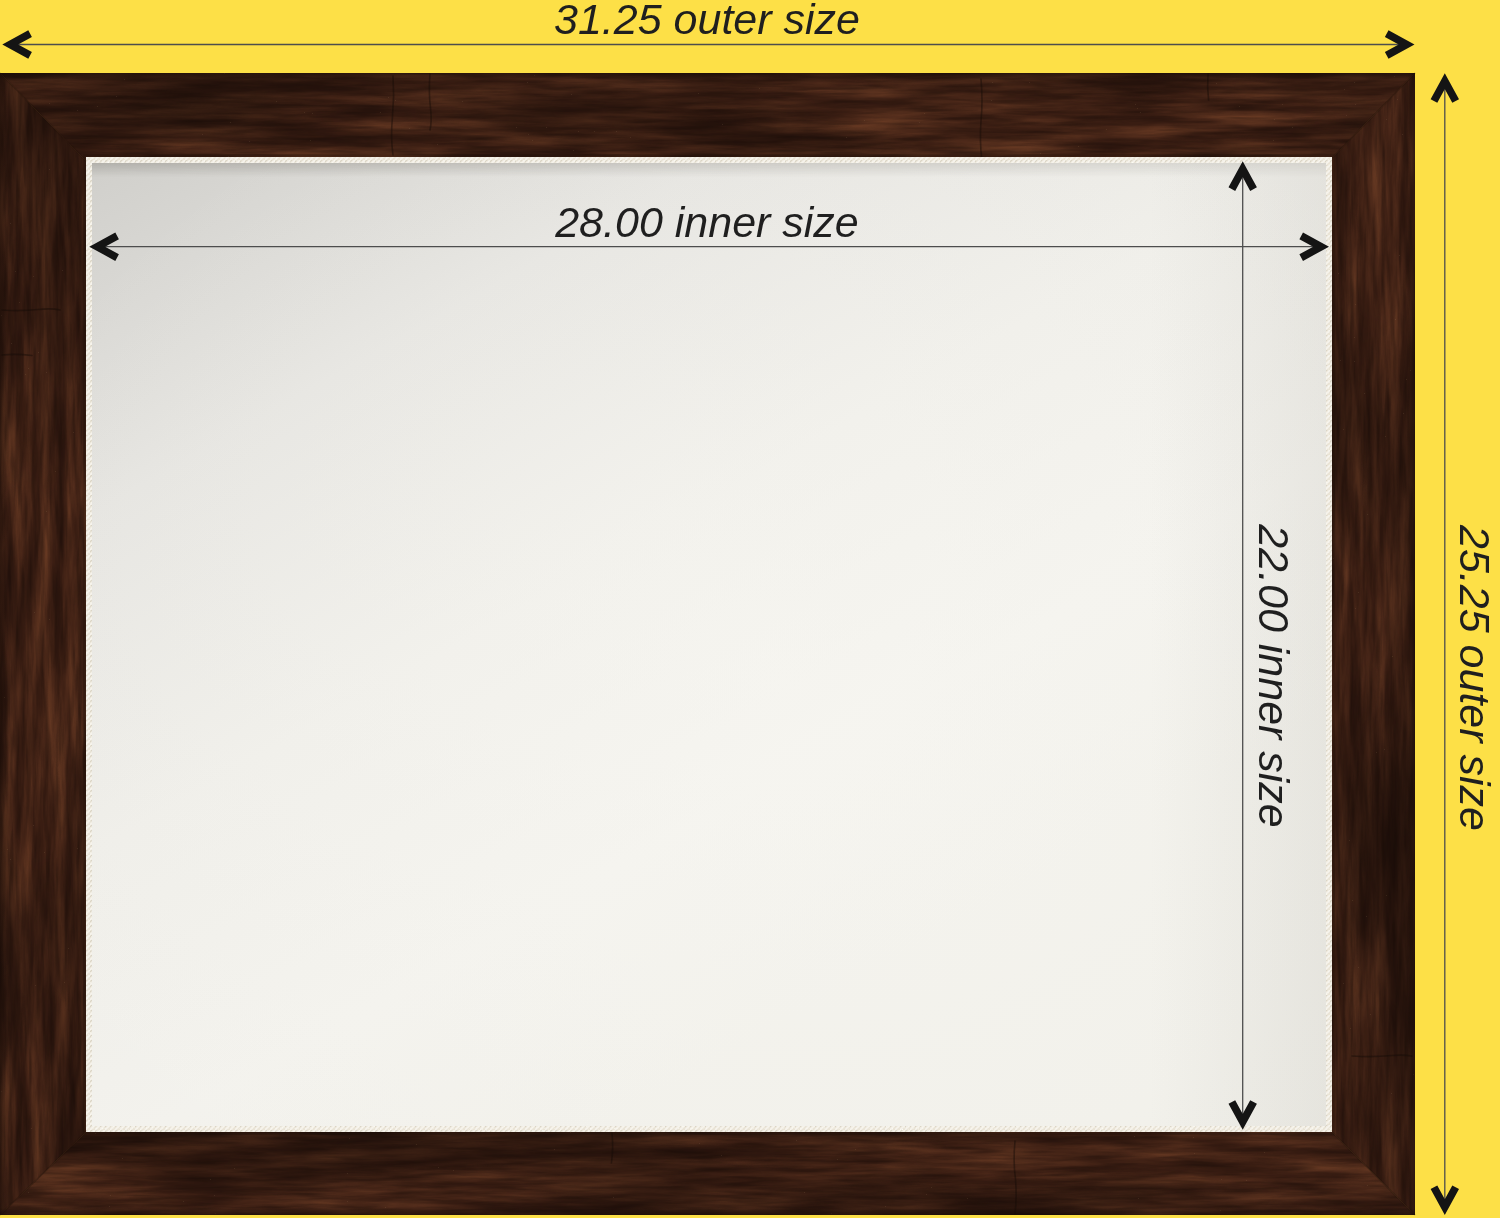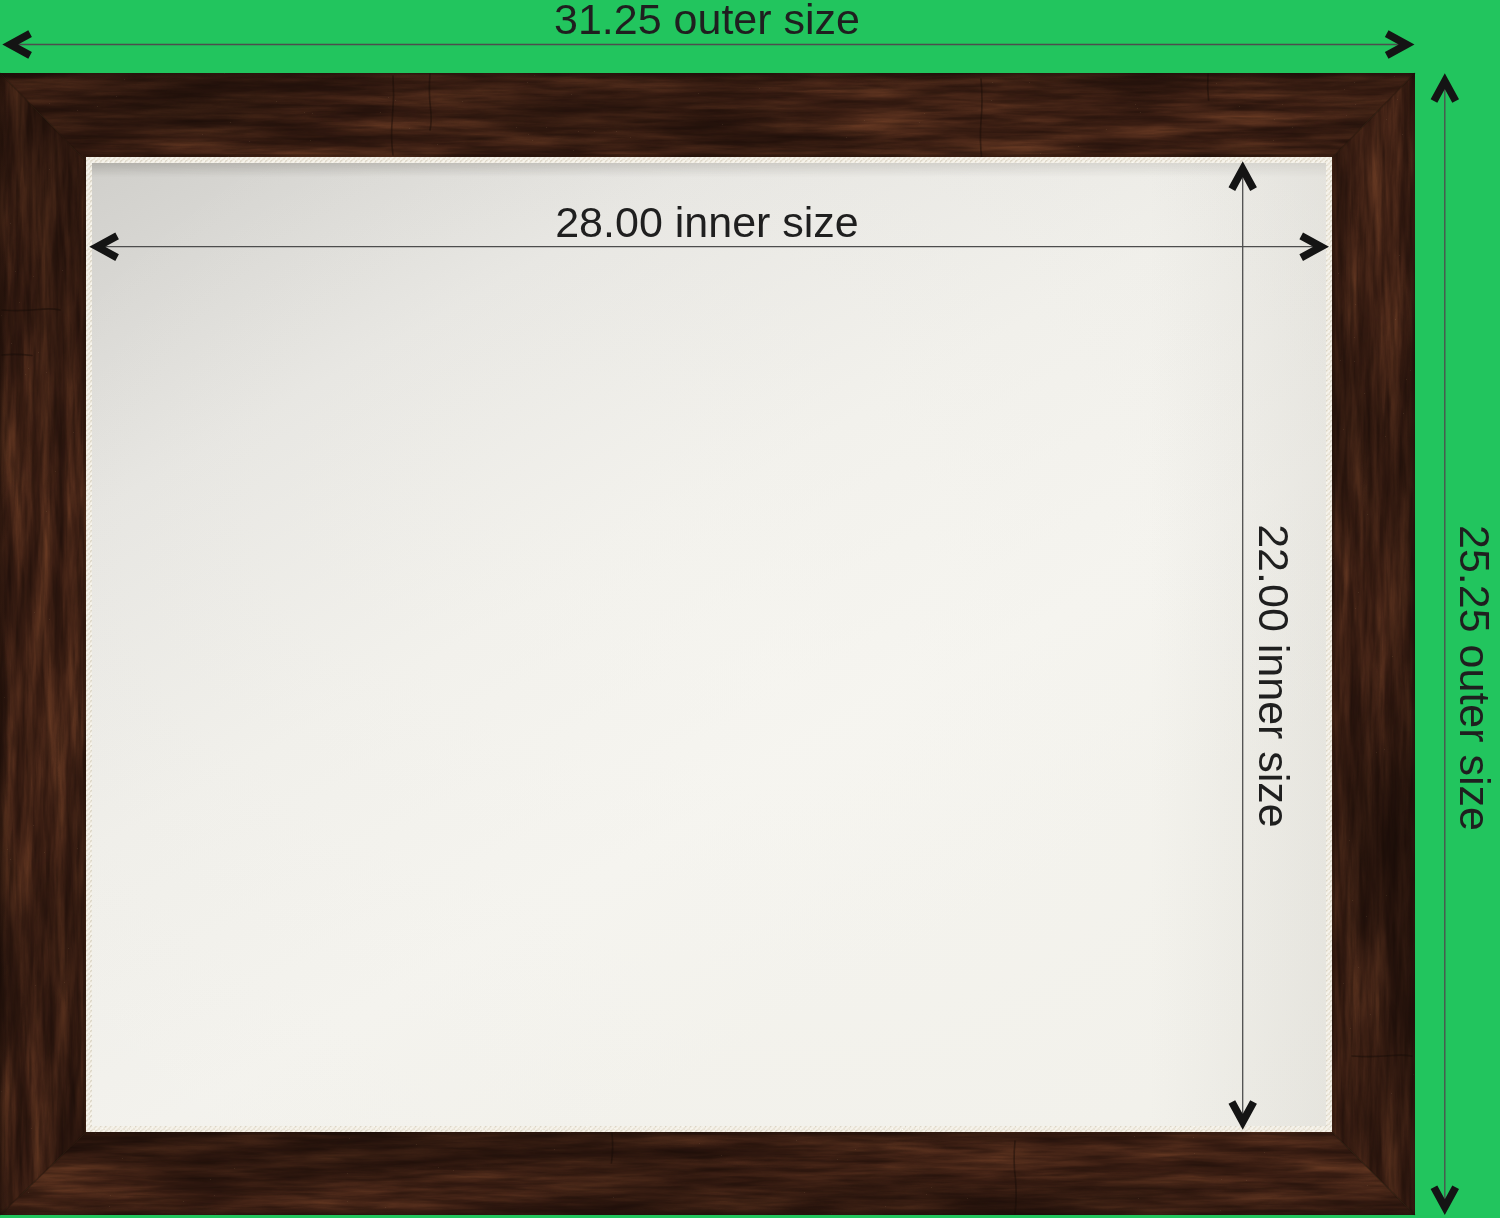--- a/index.html
+++ b/index.html
@@ -1,17 +1,17 @@
 <!DOCTYPE html>
 <html><head>
 <meta charset="utf-8">
 <style>
   html,body{margin:0;padding:0;background:#ffffff;}
-  #stage{position:relative;width:1500px;height:1218px;overflow:hidden;background:#22c55e;
-         font-family:"Liberation Sans", sans-serif;}
+  #stage{position:relative;width:1500px;height:1218px;overflow:hidden;background:#fde047;
+         font-family:"Liberation Sans", sans-serif;font-style:italic;}
   svg{display:block}
 </style>
 </head>
 <body>
 <div id="stage">
 <svg width="1500" height="1218" viewBox="0 0 1500 1218" xmlns="http://www.w3.org/2000/svg">
 <defs>
 
   <filter id="woodTB" color-interpolation-filters="sRGB" x="-2%" y="-8%" width="104%" height="116%">
     <feTurbulence type="fractalNoise" baseFrequency="0.0075 0.075" numOctaves="6" seed="11"></feTurbulence>

